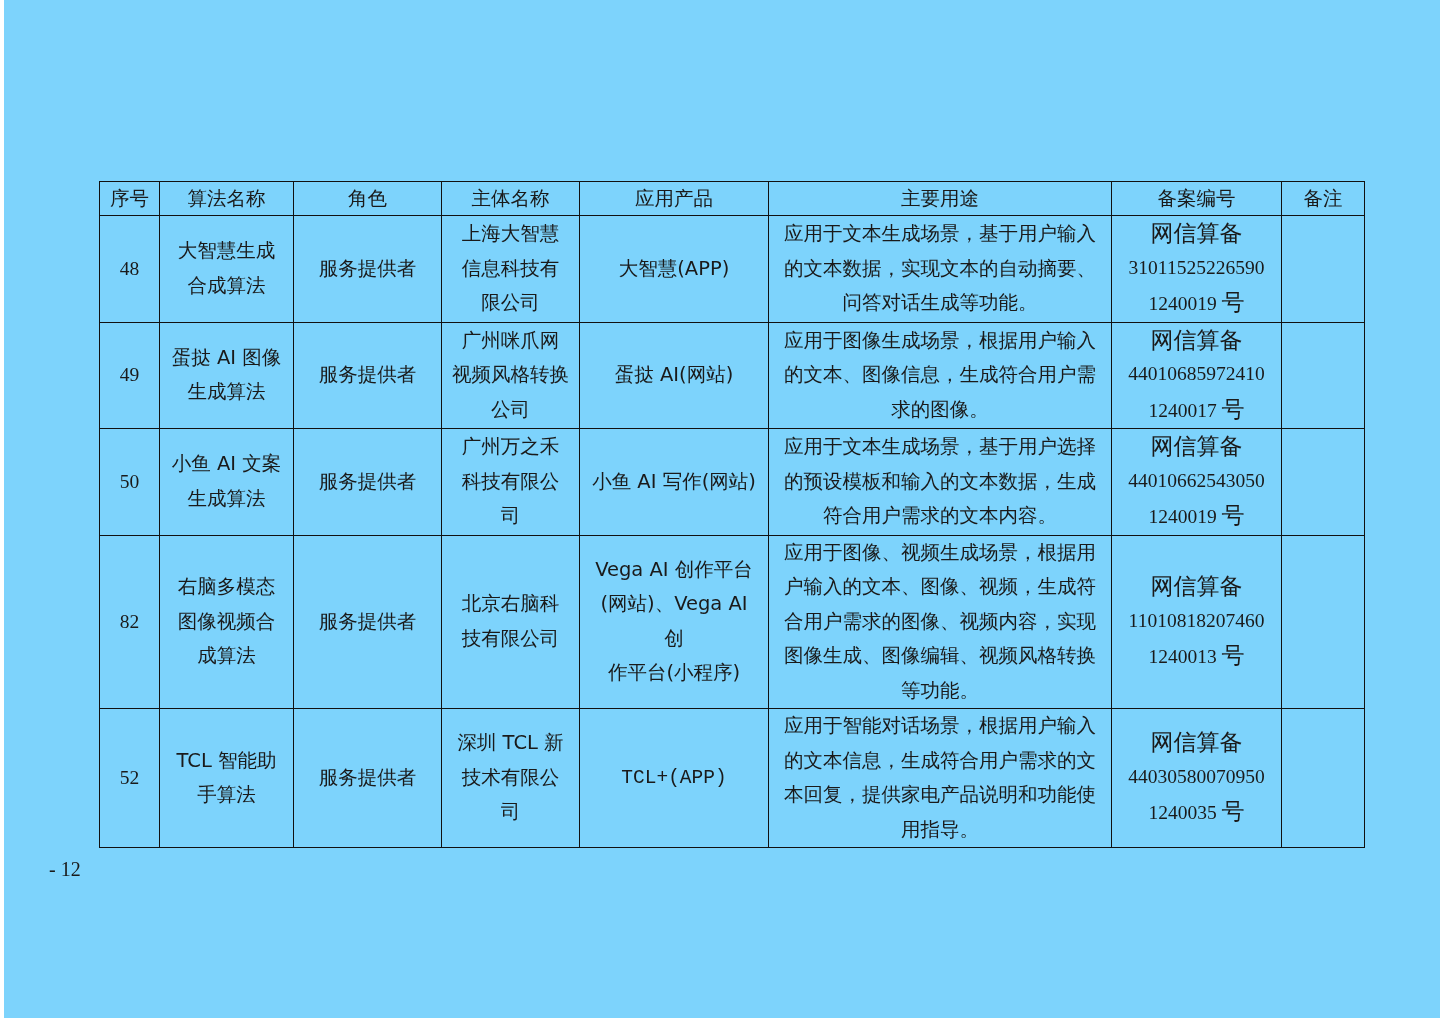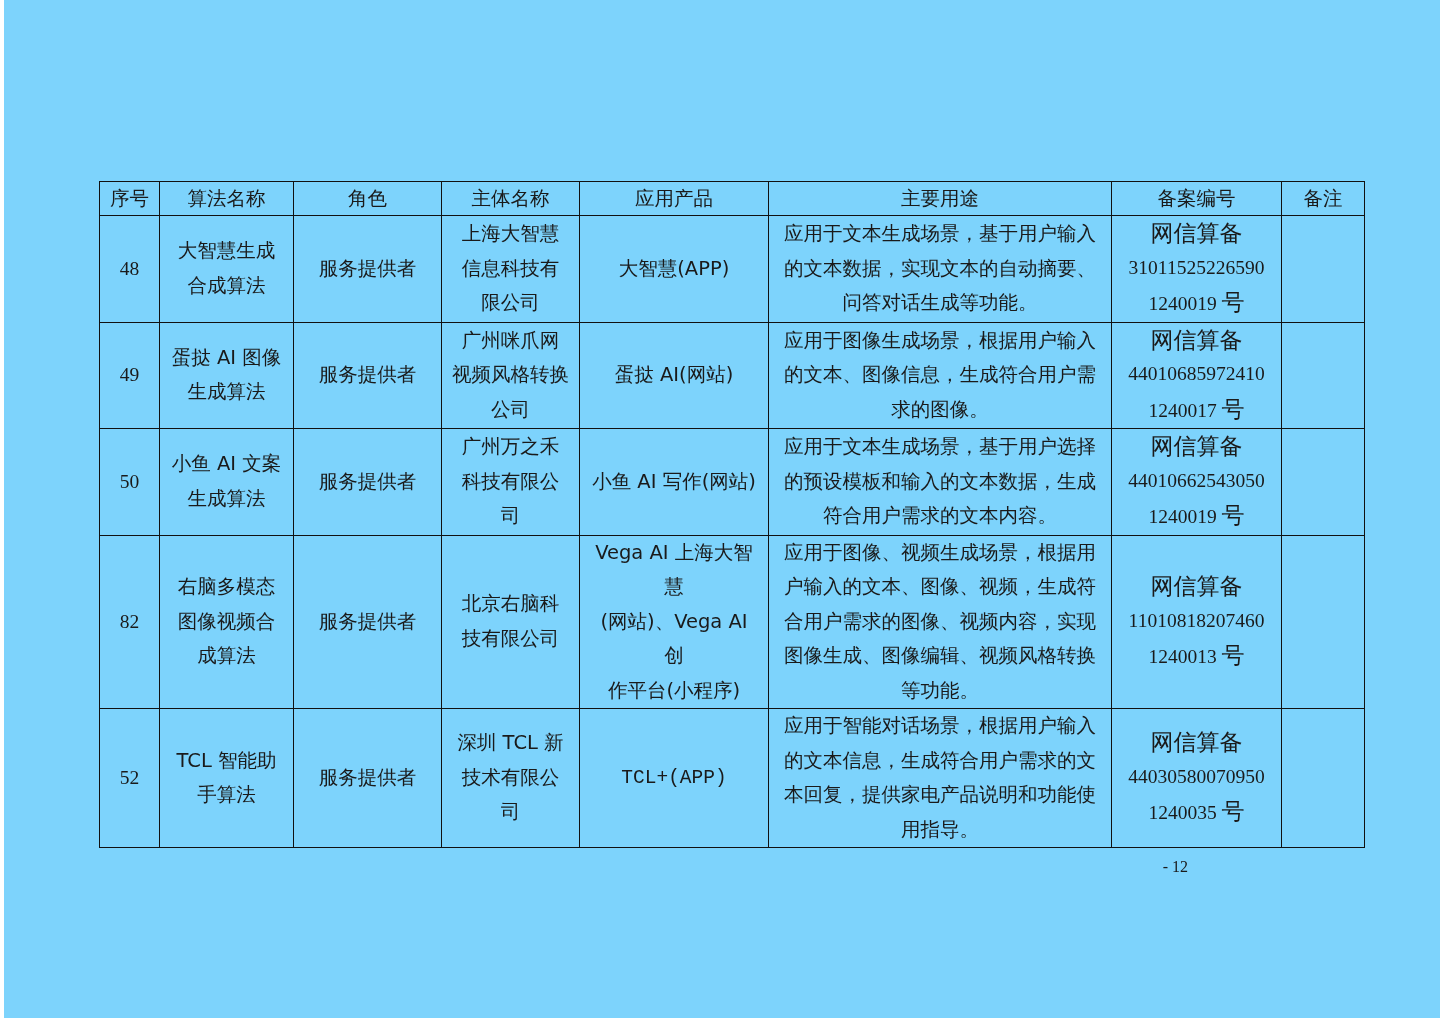--- a/index.html
+++ b/index.html
@@ -68,23 +68,23 @@
     tr.r48 td { height: 103px; }
     tr.r49 td { height: 102px; }
     tr.r50 td { height: 102px; }
     tr.r51 td { height: 171px; }
     tr.r52 td { height: 137px; }
     .page-number {
       position: absolute;
       left: 0;
       width: 1184px;
       top: 858px;
-      text-align: right;
+      text-align: left;
       font-family: "Liberation Serif", "DejaVu Serif", serif;
-      font-size: 16px;
+      font-size: 20px;
       color: #1a1a1a;
       padding-left: 45px;
       box-sizing: border-box;
     }
     .line { display: block; }
   </style>
 </head>
 <body>
 
 <div class="page">
@@ -203,21 +203,21 @@
           <span class="line">右脑多模态</span>
           <span class="line">图像视频合</span>
           <span class="line">成算法</span>
         </td>
         <td>服务提供者</td>
         <td>
           <span class="line">北京右脑科</span>
           <span class="line">技有限公司</span>
         </td>
         <td>
-          <span class="line">Vega AI  上海大智慧</span>
+          <span class="line">Vega AI  创作平台</span>
           <span class="line">(网站)、Vega AI  创</span>
           <span class="line">作平台(小程序)</span>
         </td>
         <td class="purpose">
           <span class="line">应用于图像、视频生成场景，根据用</span>
           <span class="line">户输入的文本、图像、视频，生成符</span>
           <span class="line">合用户需求的图像、视频内容，实现</span>
           <span class="line">图像生成、图像编辑、视频风格转换</span>
           <span class="line">等功能。</span>
         </td>

